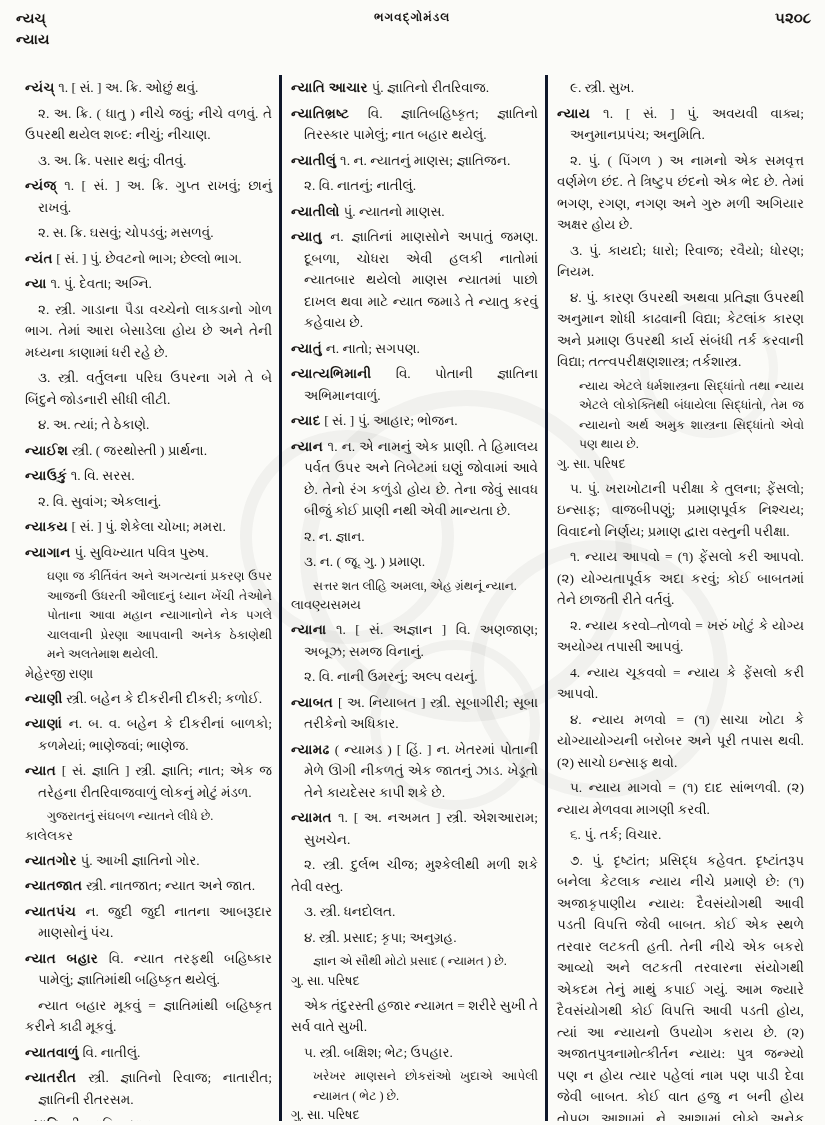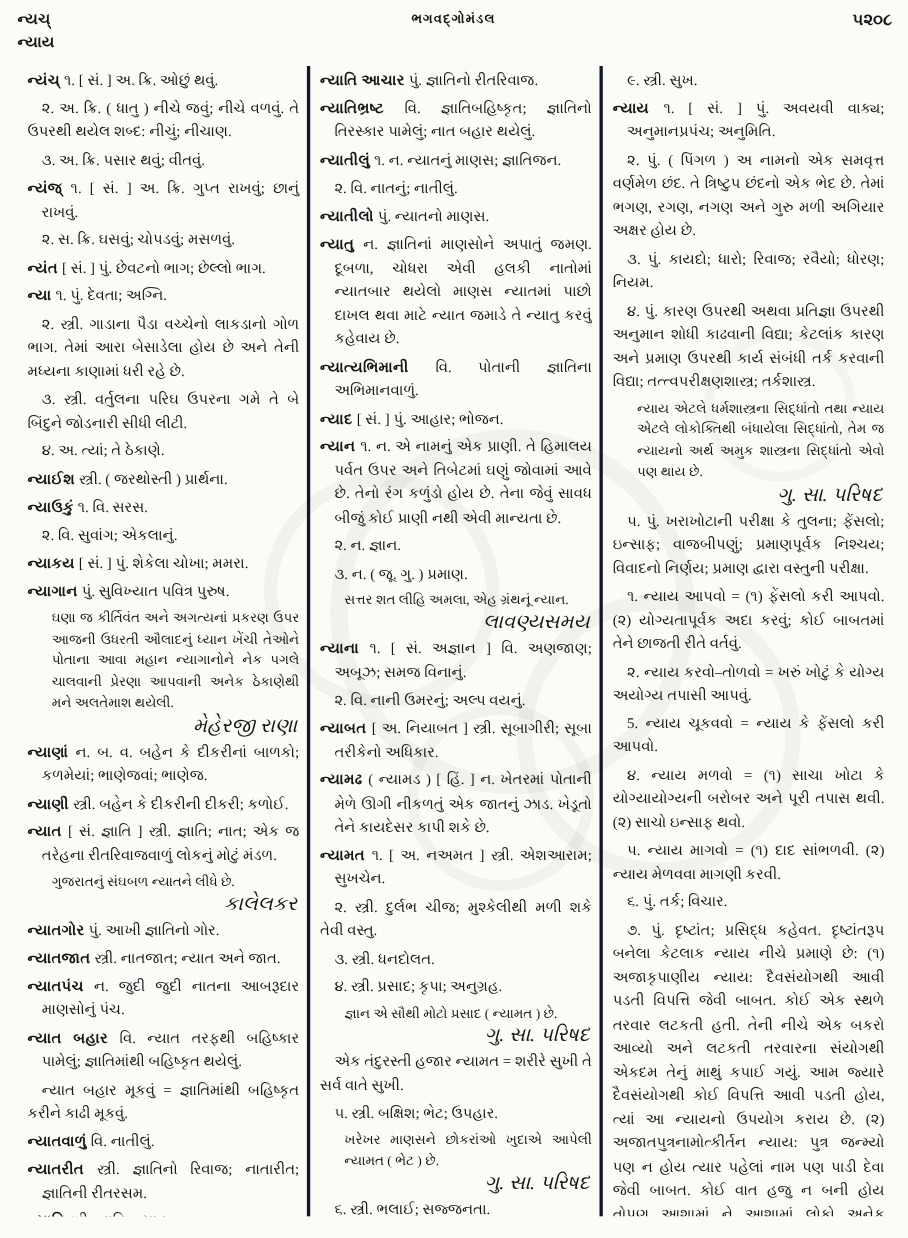--- a/index.html
+++ b/index.html
@@ -28,42 +28,42 @@
   .hdr{
     display:flex;align-items:flex-start;justify-content:space-between;
     height:52px;position:relative;z-index:2;
   }
   .hdr .runhead{font-weight:bold;font-size:14px;line-height:21px;}
   .hdr .title{font-weight:bold;font-size:12px;letter-spacing:1px;margin-top:2px;}
   .hdr .pageno{font-weight:bold;font-size:15px;margin-top:2px;}
 
   .columns{
     display:flex;align-items:stretch;
-    height:1046px;overflow:hidden;position:relative;z-index:2;
+    height:1046px;overflow:hidden;position:relative;z-index:2;margin-top:15px;
   }
   .col{
     flex:1 1 0;min-width:0;overflow:hidden;
     padding:2px 7px 0 9px;
     font-size:13.5px;line-height:21.5px;
     text-align:justify;
   }
   .col + .col{border-left:3px solid #0f172a;}
 
   .col p{margin:0 0 4px 0;}
   p.entry{text-indent:-13px;padding-left:13px;}
   p.entry b.head{font-weight:bold;letter-spacing:.3px;}
   p.sense{text-indent:13px;}
   p.idiom{text-indent:13px;}
   p.quote{
     font-size:12.3px;line-height:19.5px;
     margin:1px 0 0 0;padding-left:22px;text-indent:0;
   }
   p.attr{
-    font-size:18px;line-height:18px;
-    text-align:right;margin:0 2px 5px 0;font-style:italic;
+    font-size:13px;line-height:18px;
+    text-align:left;margin:0 2px 5px 0;
   }
 </style>
 </head>
 <body>
 
 <div class="wm wm1"></div>
 <div class="wm wm2"></div>
 <div class="wm wm3"></div>
 <div class="wm wm4"></div>
 <div class="wm wm5"></div>
@@ -90,41 +90,42 @@
         <p class="sense">૨. સ્ત્રી. ગાડાના પૈડા વચ્ચેનો લાકડાનો ગોળ ભાગ. તેમાં આરા બેસાડેલા હોય છે અને તેની મધ્યના કાણામાં ધરી રહે છે.</p>
         <p class="sense">૩. સ્ત્રી. વર્તુલના પરિઘ ઉપરના ગમે તે બે બિંદુને જોડનારી સીધી લીટી.</p>
         <p class="sense">૪. અ. ત્યાં; તે ઠેકાણે.</p>
         <p class="entry"><b class="head">ન્યાઈશ </b>સ્ત્રી. ( જરથોસ્તી ) પ્રાર્થના.</p>
         <p class="entry"><b class="head">ન્યાઉકું </b>૧. વિ. સરસ.</p>
         <p class="sense">૨. વિ. સુવાંગ; એકલાનું.</p>
         <p class="entry"><b class="head">ન્યાકય </b>[ સં. ] પું. શેકેલા ચોખા; મમરા.</p>
         <p class="entry"><b class="head">ન્યાગાન </b>પું. સુવિખ્યાત પવિત્ર પુરુષ.</p>
         <p class="quote">ઘણા જ કીર્તિવંત અને અગત્યનાં પ્રકરણ ઉપર આજની ઉધરતી ઔલાદનું ધ્યાન ખેંચી તેઓને પોતાના આવા મહાન ન્યાગાનોને નેક પગલે ચાલવાની પ્રેરણા આપવાની અનેક ઠેકાણેથી મને અલતેમાશ થયેલી.</p>
         <p class="attr">મેહેરજી રાણા</p>
+        <p class="entry"><b class="head">ન્યાણી </b>સ્ત્રી. બહેન કે દીકરીની દીકરી; કળોઈ.</p>
         <p class="entry"><b class="head">ન્યાણાં </b>ન. બ. વ. બહેન કે દીકરીનાં બાળકો; કળમેયાં; ભાણેજવાં; ભાણેજ.</p>
-        <p class="entry"><b class="head">ન્યાણી </b>સ્ત્રી. બહેન કે દીકરીની દીકરી; કળોઈ.</p>
         <p class="entry"><b class="head">ન્યાત </b>[ સં. જ્ઞાતિ ] સ્ત્રી. જ્ઞાતિ; નાત; એક જ તરેહના રીતરિવાજવાળું લોકનું મોટું મંડળ.</p>
         <p class="quote">ગુજરાતનું સંઘબળ ન્યાતને લીધે છે.</p>
         <p class="attr">કાલેલકર</p>
         <p class="entry"><b class="head">ન્યાતગોર </b>પું. આખી જ્ઞાતિનો ગોર.</p>
         <p class="entry"><b class="head">ન્યાતજાત </b>સ્ત્રી. નાતજાત; ન્યાત અને જાત.</p>
         <p class="entry"><b class="head">ન્યાતપંચ </b>ન. જુદી જુદી નાતના આબરૂદાર માણસોનું પંચ.</p>
         <p class="entry"><b class="head">ન્યાત બહાર </b>વિ. ન્યાત તરફથી બહિષ્કાર પામેલું; જ્ઞાતિમાંથી બહિષ્કૃત થયેલું.</p>
         <p class="idiom">ન્યાત બહાર મૂકવું = જ્ઞાતિમાંથી બહિષ્કૃત કરીને કાઢી મૂકવું.</p>
         <p class="entry"><b class="head">ન્યાતવાળું </b>વિ. નાતીલું.</p>
         <p class="entry"><b class="head">ન્યાતરીત </b>સ્ત્રી. જ્ઞાતિનો રિવાજ; નાતારીત; જ્ઞાતિની રીતરસમ.</p>
         <p class="entry"><b class="head">ન્યાતિ </b>સ્ત્રી. જ્ઞાતિ; ન્યાત.</p>
       </div>
       <div class="col">
         <p class="entry"><b class="head">ન્યાતિ આચાર </b>પું. જ્ઞાતિનો રીતરિવાજ.</p>
         <p class="entry"><b class="head">ન્યાતિભ્રષ્ટ </b>વિ. જ્ઞાતિબહિષ્કૃત; જ્ઞાતિનો તિરસ્કાર પામેલું; નાત બહાર થયેલું.</p>
         <p class="entry"><b class="head">ન્યાતીલું </b>૧. ન. ન્યાતનું માણસ; જ્ઞાતિજન.</p>
         <p class="sense">૨. વિ. નાતનું; નાતીલું.</p>
         <p class="entry"><b class="head">ન્યાતીલો </b>પું. ન્યાતનો માણસ.</p>
         <p class="entry"><b class="head">ન્યાતુ </b>ન. જ્ઞાતિનાં માણસોને અપાતું જમણ. દૂબળા, ચોધરા એવી હલકી નાતોમાં ન્યાતબાર થયેલો માણસ ન્યાતમાં પાછો દાખલ થવા માટે ન્યાત જમાડે તે ન્યાતુ કરવું કહેવાય છે.</p>
+        <p class="entry"><b class="head">ન્યાતું </b>ન. નાતો; સગપણ.</p>
         <p class="entry"><b class="head">ન્યાત્યભિમાની </b>વિ. પોતાની જ્ઞાતિના અભિમાનવાળું.</p>
         <p class="entry"><b class="head">ન્યાદ </b>[ સં. ] પું. આહાર; ભોજન.</p>
         <p class="entry"><b class="head">ન્યાન </b>૧. ન. એ નામનું એક પ્રાણી. તે હિમાલય પર્વત ઉપર અને તિબેટમાં ઘણું જોવામાં આવે છે. તેનો રંગ કળુંડો હોય છે. તેના જેવું સાવધ બીજું કોઈ પ્રાણી નથી એવી માન્યતા છે.</p>
         <p class="sense">૨. ન. જ્ઞાન.</p>
         <p class="sense">૩. ન. ( જૂ. ગુ. ) પ્રમાણ.</p>
         <p class="quote">સત્તર શત લીહિ અમલા, એહ ગ્રંથનૂં ન્યાન.</p>
         <p class="attr">લાવણ્યસમય</p>
         <p class="entry"><b class="head">ન્યાના </b>૧. [ સં. અજ્ઞાન ] વિ. અણજાણ; અબૂઝ; સમજ વિનાનું.</p>
         <p class="sense">૨. વિ. નાની ઉમરનું; અલ્પ વયનું.</p>
         <p class="entry"><b class="head">ન્યાબત </b>[ અ. નિયાબત ] સ્ત્રી. સૂબાગીરી; સૂબા તરીકેનો અધિકાર.</p>
@@ -145,20 +146,20 @@
         <p class="sense">૯. સ્ત્રી. સુખ.</p>
         <p class="entry"><b class="head">ન્યાય </b>૧. [ સં. ] પું. અવયવી વાક્ય; અનુમાનપ્રપંચ; અનુમિતિ.</p>
         <p class="sense">૨. પું. ( પિંગળ ) અ નામનો એક સમવૃત્ત વર્ણમેળ છંદ. તે ત્રિષ્ટુપ છંદનો એક ભેદ છે. તેમાં ભગણ, રગણ, નગણ અને ગુરુ મળી અગિયાર અક્ષર હોય છે.</p>
         <p class="sense">૩. પું. કાયદો; ધારો; રિવાજ; રવૈયો; ધોરણ; નિયમ.</p>
         <p class="sense">૪. પું. કારણ ઉપરથી અથવા પ્રતિજ્ઞા ઉપરથી અનુમાન શોધી કાઢવાની વિદ્યા; કેટલાંક કારણ અને પ્રમાણ ઉપરથી કાર્ય સંબંધી તર્ક કરવાની વિદ્યા; તત્ત્વપરીક્ષણશાસ્ત્ર; તર્કશાસ્ત્ર.</p>
         <p class="quote">ન્યાય એટલે ધર્મશાસ્ત્રના સિદ્ધાંતો તથા ન્યાય એટલે લોકોક્તિથી બંધાયેલા સિદ્ધાંતો, તેમ જ ન્યાયનો અર્થ અમુક શાસ્ત્રના સિદ્ધાંતો એવો પણ થાય છે.</p>
         <p class="attr">ગુ. સા. પરિષદ</p>
         <p class="sense">૫. પું. ખરાખોટાની પરીક્ષા કે તુલના; ફેંસલો; ઇન્સાફ; વાજબીપણું; પ્રમાણપૂર્વક નિશ્ચય; વિવાદનો નિર્ણય; પ્રમાણ દ્વારા વસ્તુની પરીક્ષા.</p>
         <p class="idiom">૧. ન્યાય આપવો = (૧) ફેંસલો કરી આપવો. (૨) યોગ્યતાપૂર્વક અદા કરવું; કોઈ બાબતમાં તેને છાજતી રીતે વર્તવું.</p>
         <p class="idiom">૨. ન્યાય કરવો–તોળવો = ખરું ખોટું કે યોગ્ય અયોગ્ય તપાસી આપવું.</p>
-        <p class="idiom">5. ન્યાય ચૂકવવો = ન્યાય કે ફેંસલો કરી આપવો.</p>
+        <p class="idiom">4. ન્યાય ચૂકવવો = ન્યાય કે ફેંસલો કરી આપવો.</p>
         <p class="idiom">૪. ન્યાય મળવો = (૧) સાચા ખોટા કે યોગ્યાયોગ્યની બરોબર અને પૂરી તપાસ થવી. (૨) સાચો ઇન્સાફ થવો.</p>
         <p class="idiom">૫. ન્યાય માગવો = (૧) દાદ સાંભળવી. (૨) ન્યાય મેળવવા માગણી કરવી.</p>
         <p class="sense">૬. પું. તર્ક; વિચાર.</p>
         <p class="sense">૭. પું. દૃષ્ટાંત; પ્રસિદ્ધ કહેવત. દૃષ્ટાંતરૂપ બનેલા કેટલાક ન્યાય નીચે પ્રમાણે છે: (૧) અજાકૃપાણીય ન્યાય: દૈવસંયોગથી આવી પડતી વિપત્તિ જેવી બાબત. કોઈ એક સ્થળે તરવાર લટકતી હતી. તેની નીચે એક બકરો આવ્યો અને લટકતી તરવારના સંયોગથી એકદમ તેનું માથું કપાઈ ગયું. આમ જ્યારે દૈવસંયોગથી કોઈ વિપત્તિ આવી પડતી હોય, ત્યાં આ ન્યાયનો ઉપયોગ કરાય છે. (૨) અજાતપુત્રનામોત્કીર્તન ન્યાય: પુત્ર જન્મ્યો પણ ન હોય ત્યાર પહેલાં નામ પણ પાડી દેવા જેવી બાબત. કોઈ વાત હજુ ન બની હોય તોપણ આશામાં ને આશામાં લોકો અનેક પ્રકારના સંકલ્પવિકલ્પો કરી રાખે તેને માટે આ ન્યાય અપાય છે. (૩) અધ્યારોપ ન્યાય: ન હોય તેવા ગુણનું આરોપણ કરવું તે;</p>
       </div>
     </div>
 </div>
 
 </body></html>

